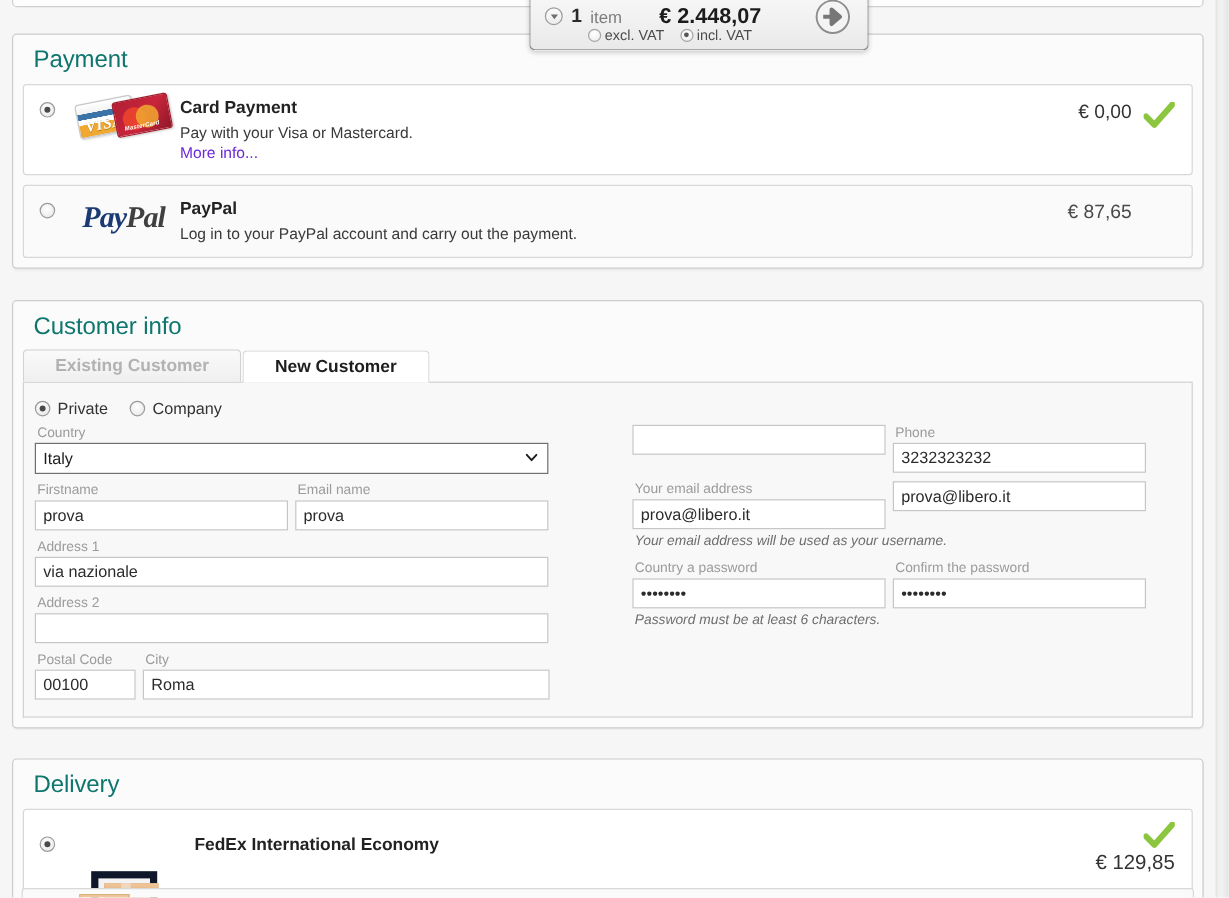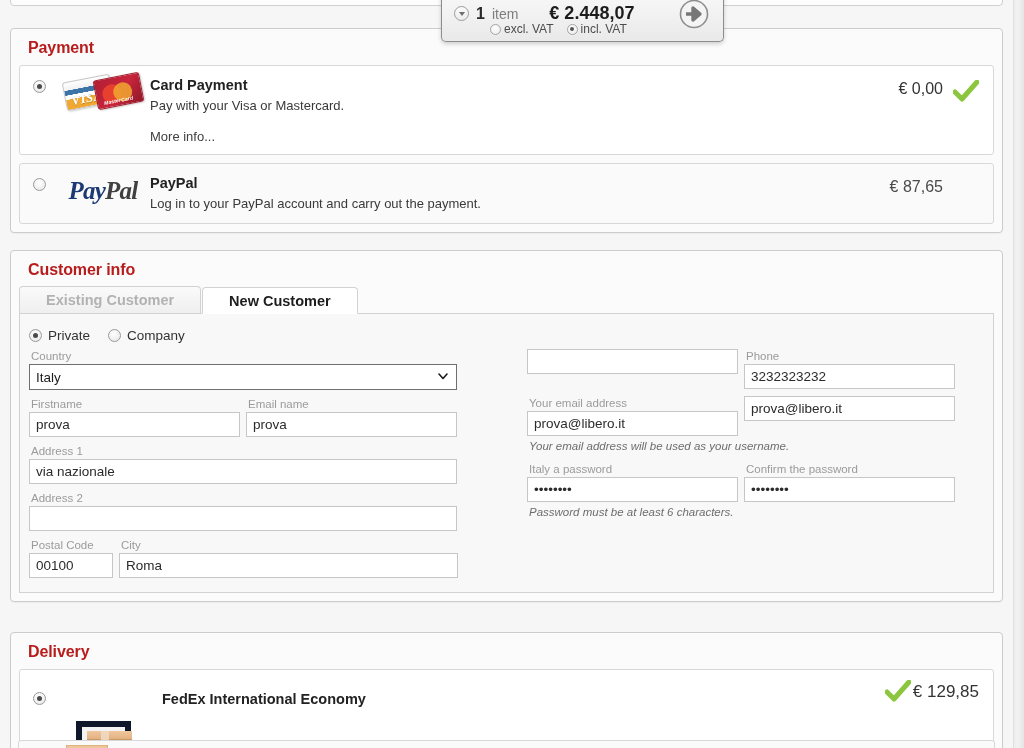--- a/index.html
+++ b/index.html
@@ -54,23 +54,23 @@
     position: absolute;
     left: 10px;
     width: 993px;
     background: #fbfbfb;
     border: 1px solid #cccccc;
     border-radius: 4px;
     box-shadow: 0 1px 1px rgba(0,0,0,0.04);
   }
 
   .panel-title {
-    font-size: 16px;
-    font-weight: bold;
-    color: #b91c1c;
+    font-size: 20px;
+    font-weight: normal;
+    color: #0f766e;
     padding: 10px 0 8px 17px;
     letter-spacing: -0.1px;
   }
 
   
   .opt-row {
     position: relative;
     margin: 0 8px 8px 8px;
     background: #ffffff;
     border: 1px solid #d8d8d8;
@@ -126,22 +126,21 @@
     line-height: 19px;
   }
   .opt-desc {
     font-size: 13px;
     color: #3a3a3a;
     line-height: 19px;
     margin-top: 1px;
   }
   .opt-moreinfo {
     font-size: 13px;
-    color: #404040;
-    margin-top: 14px;
+    color: #6d28d9;
     cursor: pointer;
   }
 
   .opt-price-cell {
     flex: none;
     width: 190px;
     padding: 14px 14px 10px 0;
     text-align: right;
     display: flex;
     align-items: flex-start;
@@ -628,21 +627,21 @@
                 <input class="inp half" type="text" value="prova@libero.it" style="">
               </div>
               <div>
                 <input class="inp half" type="text" value="prova@libero.it" style="">
               </div>
             </div>
             <div class="hint mb8">Your email address will be used as your username.</div>
 
             <div class="pair">
               <div>
-                <span class="field-label">Italy a password</span>
+                <span class="field-label">Country a password</span>
                 <input class="inp half" type="text" value="••••••••" style="">
               </div>
               <div>
                 <span class="field-label">Confirm the password</span>
                 <input class="inp half" type="text" value="••••••••" style="">
               </div>
             </div>
             <div class="hint">Password must be at least 6 characters.</div>
 
           </div>
@@ -662,21 +661,21 @@
             <span class="fx-body"></span>
             <span class="fx-lid"></span>
             <span class="fx-tape"></span>
             <span class="fx-label"></span>
             <span class="fx-word"><span class="fx-fed">Fed</span><span class="fx-ex">Ex</span></span>
           </div>
         </div>
         <div class="opt-text-cell" style="padding-top:20px;padding-left:14px;">
           <div class="opt-name">FedEx International Economy</div>
         </div>
-        <div class="opt-price-cell" style="align-items:flex-end;padding-top:10px;gap:2px;">
+        <div class="opt-price-cell" style="flex-direction:column;align-items:flex-end;padding-top:10px;gap:2px;">
           <svg class="check-mark" viewBox="0 0 26 22">
             <path d="M2 12 L9 19 L24 2" stroke="#8cc63e" stroke-width="5" fill="none" stroke-linecap="round" stroke-linejoin="round"></path>
           </svg>
           <span class="opt-price" style="font-size:17px;">€ 129,85</span>
         </div>
       </div>
     </div>
 
     <div class="peek-row"></div>
     <div class="peek-box"></div>

